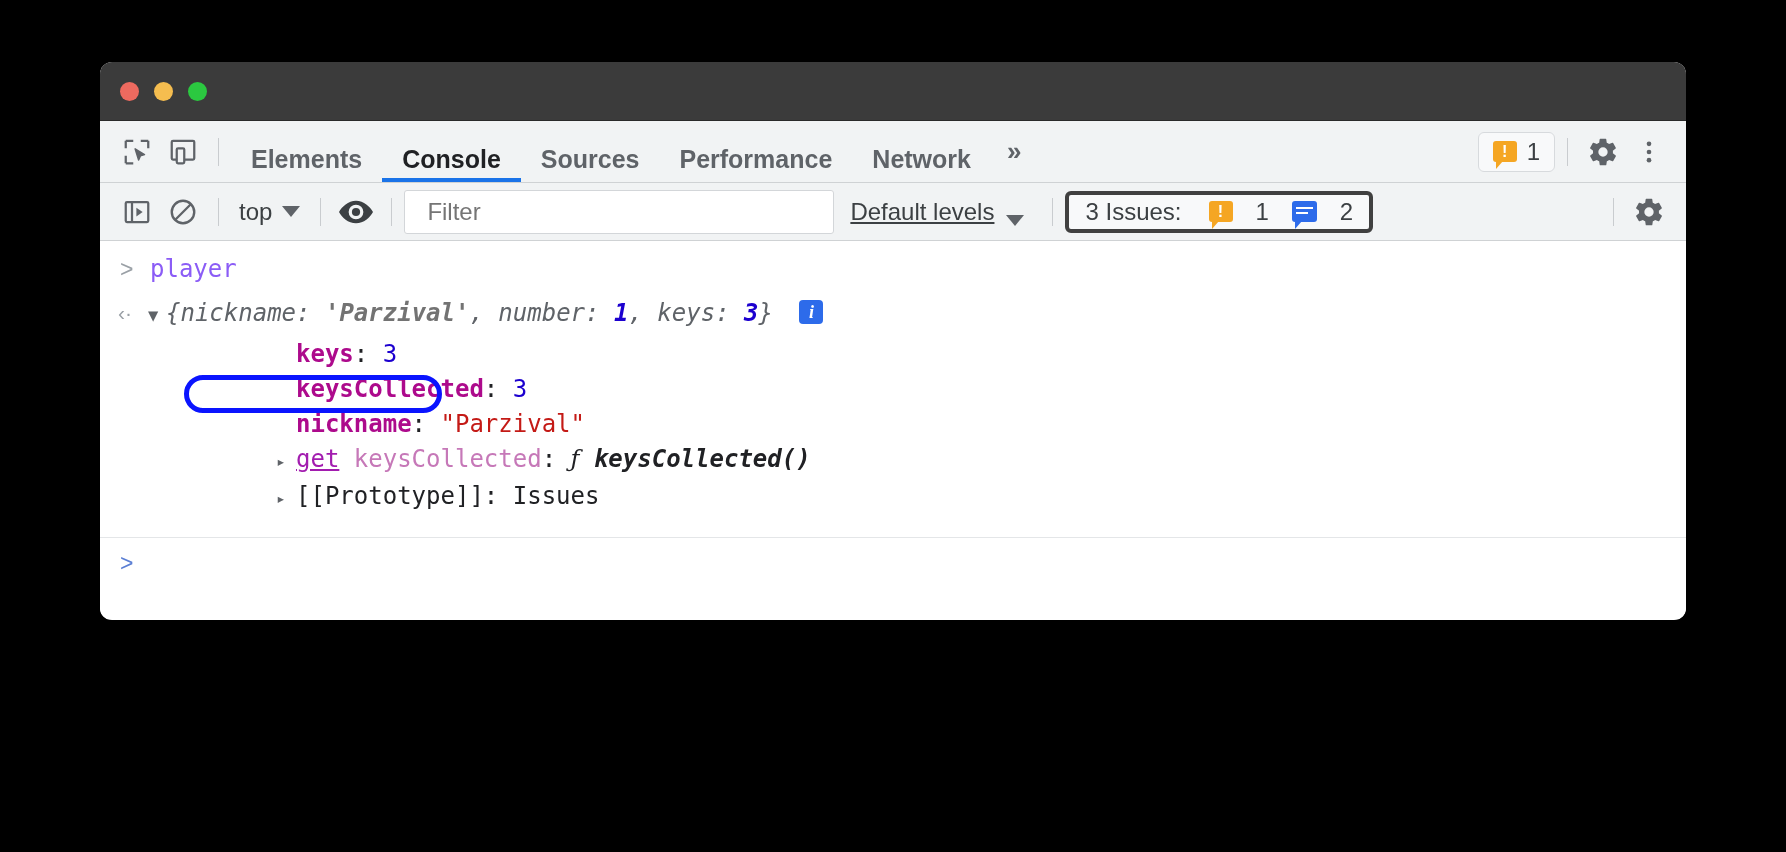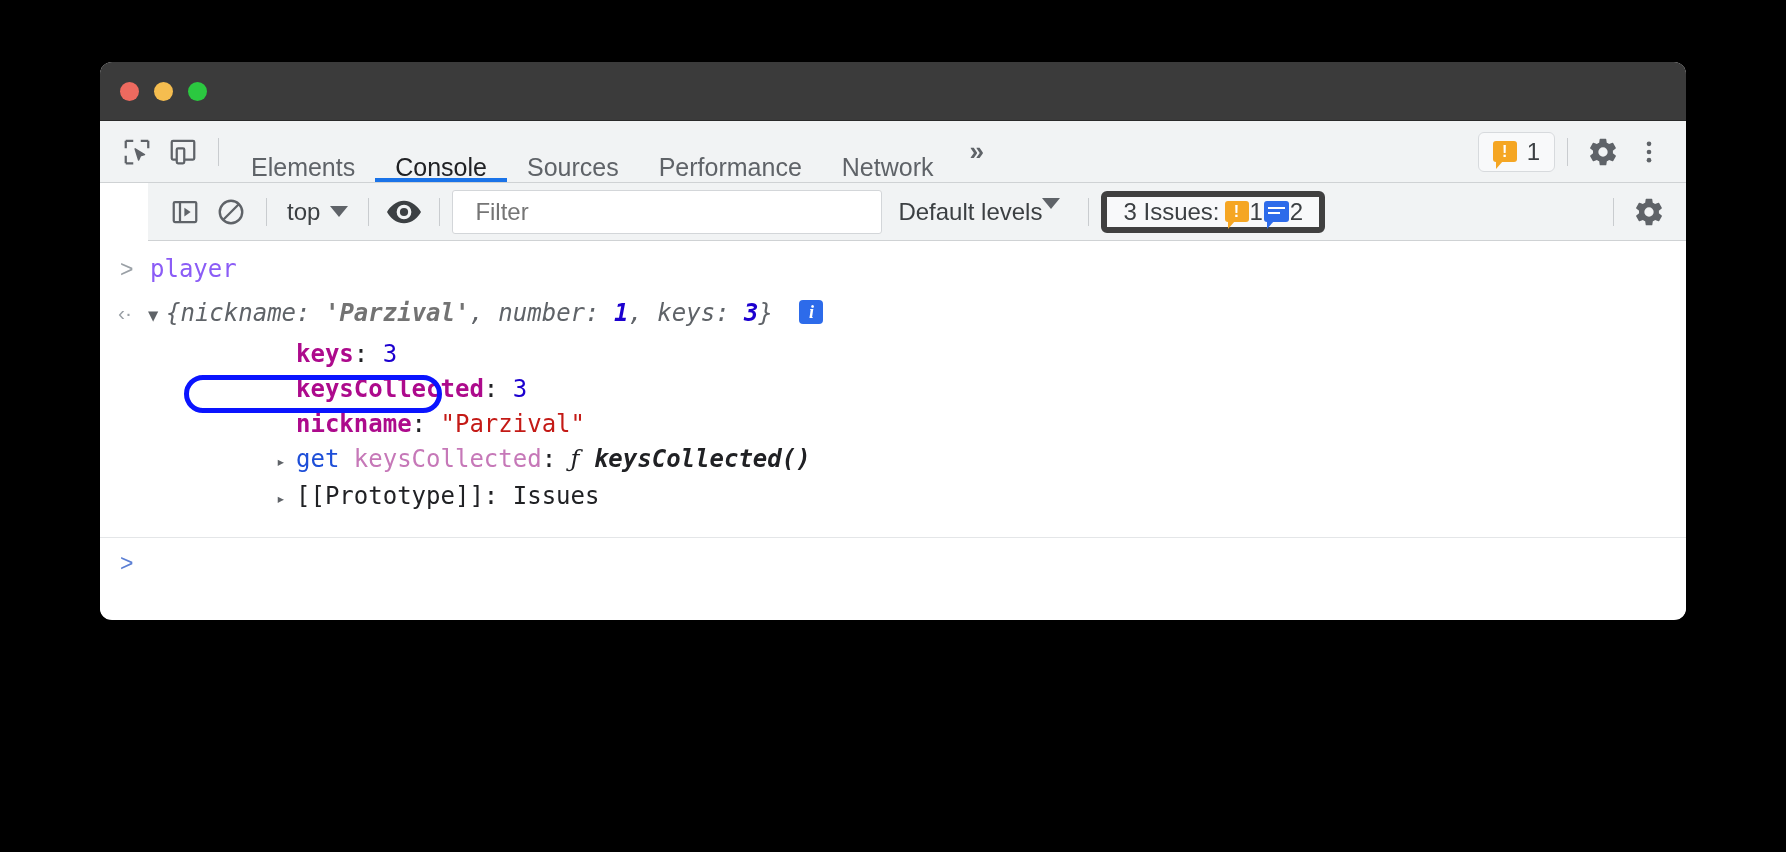--- a/index.html
+++ b/index.html
@@ -74,25 +74,26 @@
   .vsep {
     width: 1px;
     height: 28px;
     background: #c9cccf;
     margin: 0 12px;
     flex: none;
   }
   .main-tab {
     font-size: 25px;
     color: #5f6368;
-    padding: 16px 20px;
+    padding: 8px 20px;
     height: 61px;
     line-height: 61px;
     white-space: nowrap;
     box-sizing: border-box;
+    font-weight: bold;
   }
   .main-tab.active {
     color: #202124;
     border-bottom: 4px solid #1a73e8;
   }
   #overflow-chevrons {
     font-size: 26px;
     color: #5f6368;
     padding: 0 16px;
     letter-spacing: -4px;
@@ -172,21 +173,20 @@
   
   #console-toolbar {
     position: relative;
     height: 58px;
     background: #f1f3f4;
     border-bottom: 1px solid #cfd2d4;
     display: flex;
     align-items: center;
     padding: 0 14px;
     box-sizing: border-box;
-    margin-left: 48px;
   }
   #ctx-select {
     font-size: 24px;
     color: #3c4043;
     display: flex;
     align-items: center;
     gap: 10px;
     padding: 0 8px;
     white-space: nowrap;
   }
@@ -207,29 +207,31 @@
     color: #80868b;
     padding: 0 22px;
     box-sizing: border-box;
     font-family: "Liberation Sans", sans-serif;
     outline: none;
   }
   #levels-select {
     font-size: 24px;
     color: #3c4043;
     display: flex;
-    align-items: flex-start;
+    align-items: flex-end;
+    gap: 12px;
     padding: 0 16px;
     white-space: nowrap;
+    text-decoration: underline;
   }
   #issues-chip {
     display: flex;
     align-items: center;
-    gap: 1px;
-    border: 6px solid #404040;
+    gap: 23px;
+    border: 4px solid #404040;
     border-radius: 6px;
     background: #f8f9fa;
     padding: 6px 16px;
     height: 42px;
     box-sizing: border-box;
     white-space: nowrap;
   }
   #issues-chip .label {
     font-size: 24px;
     color: #3c4043;
@@ -320,21 +322,21 @@
     white-space: nowrap;
     color: #202124;
   }
   .sub-row .arrow {
     display: inline-block;
     width: 20px;
     color: #5f6368;
     font-size: 16px;
   }
   .sub-row .getter-key { color: #c678b8; }
-  .sub-row .getter-word { color: #1d4ed8; }
+  .sub-row .getter-word { color: #a21caf; text-decoration: underline; }
   .sub-row .fn-mark { color: #202124; font-family: "DejaVu Serif", serif; font-style: italic; }
   .sub-row .fn-name { color: #202124; font-style: italic; font-weight: bold; }
   .sub-row .proto { color: #202124; }
 
   
   #highlight-ring {
     position: absolute;
     left: 84px;
     top: 38px;
     width: 258px;

